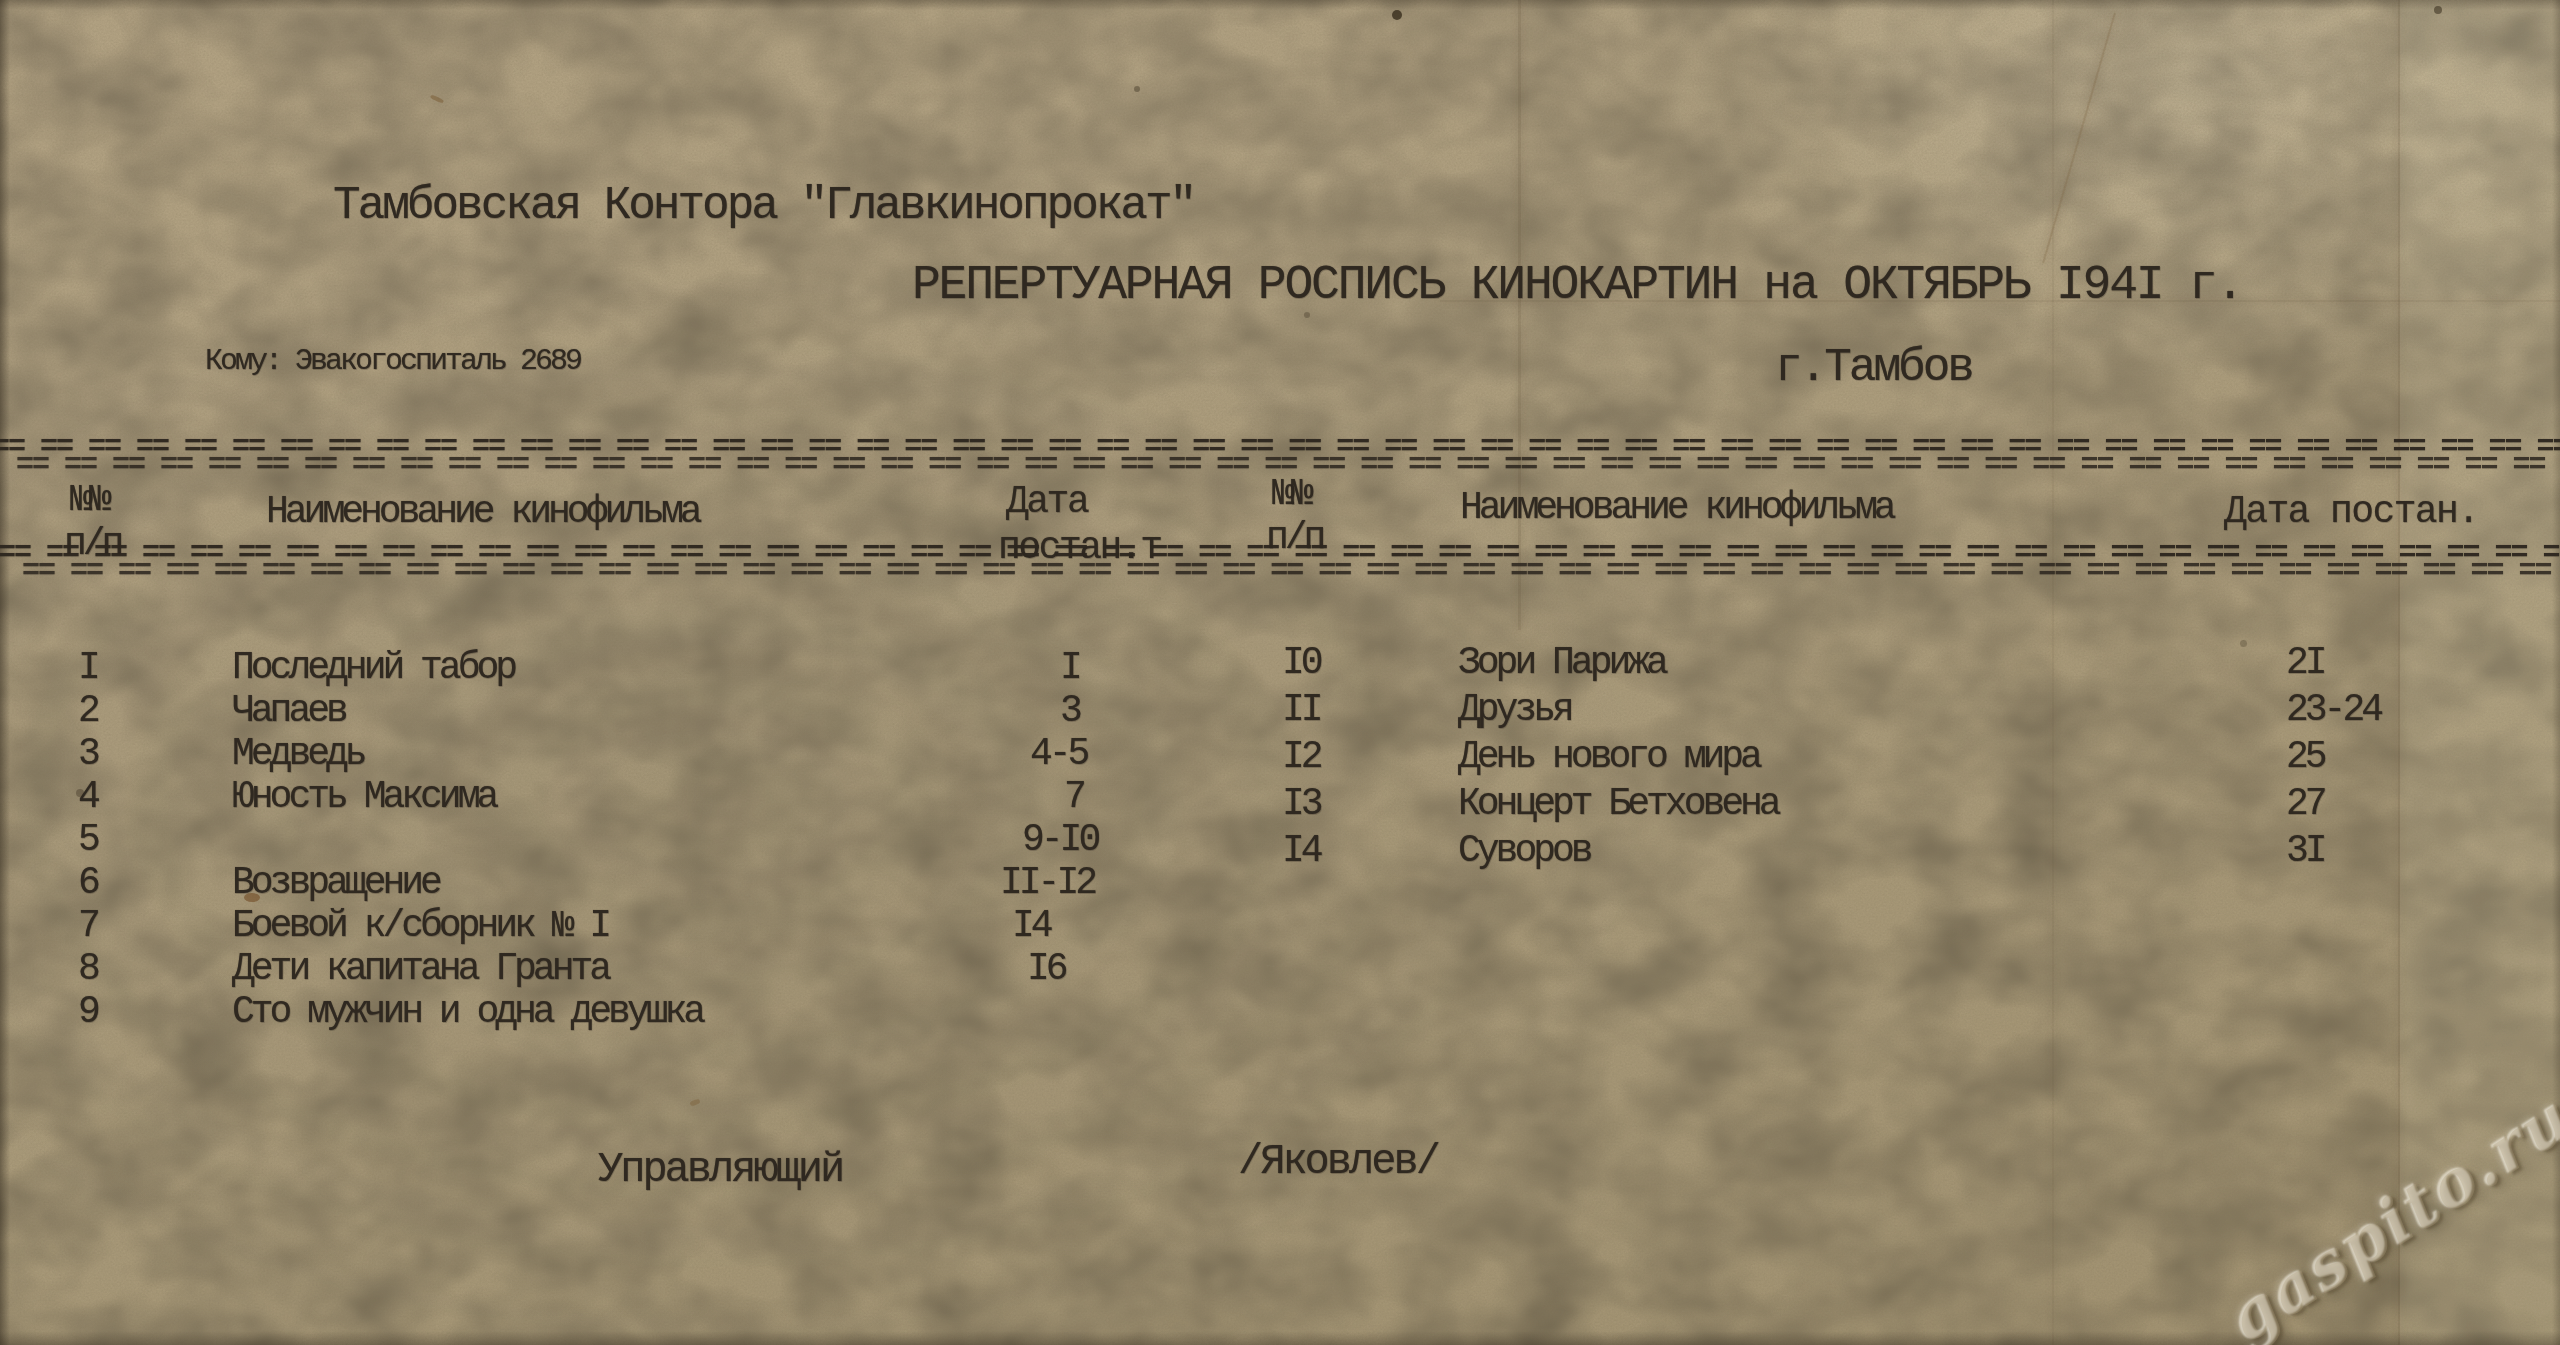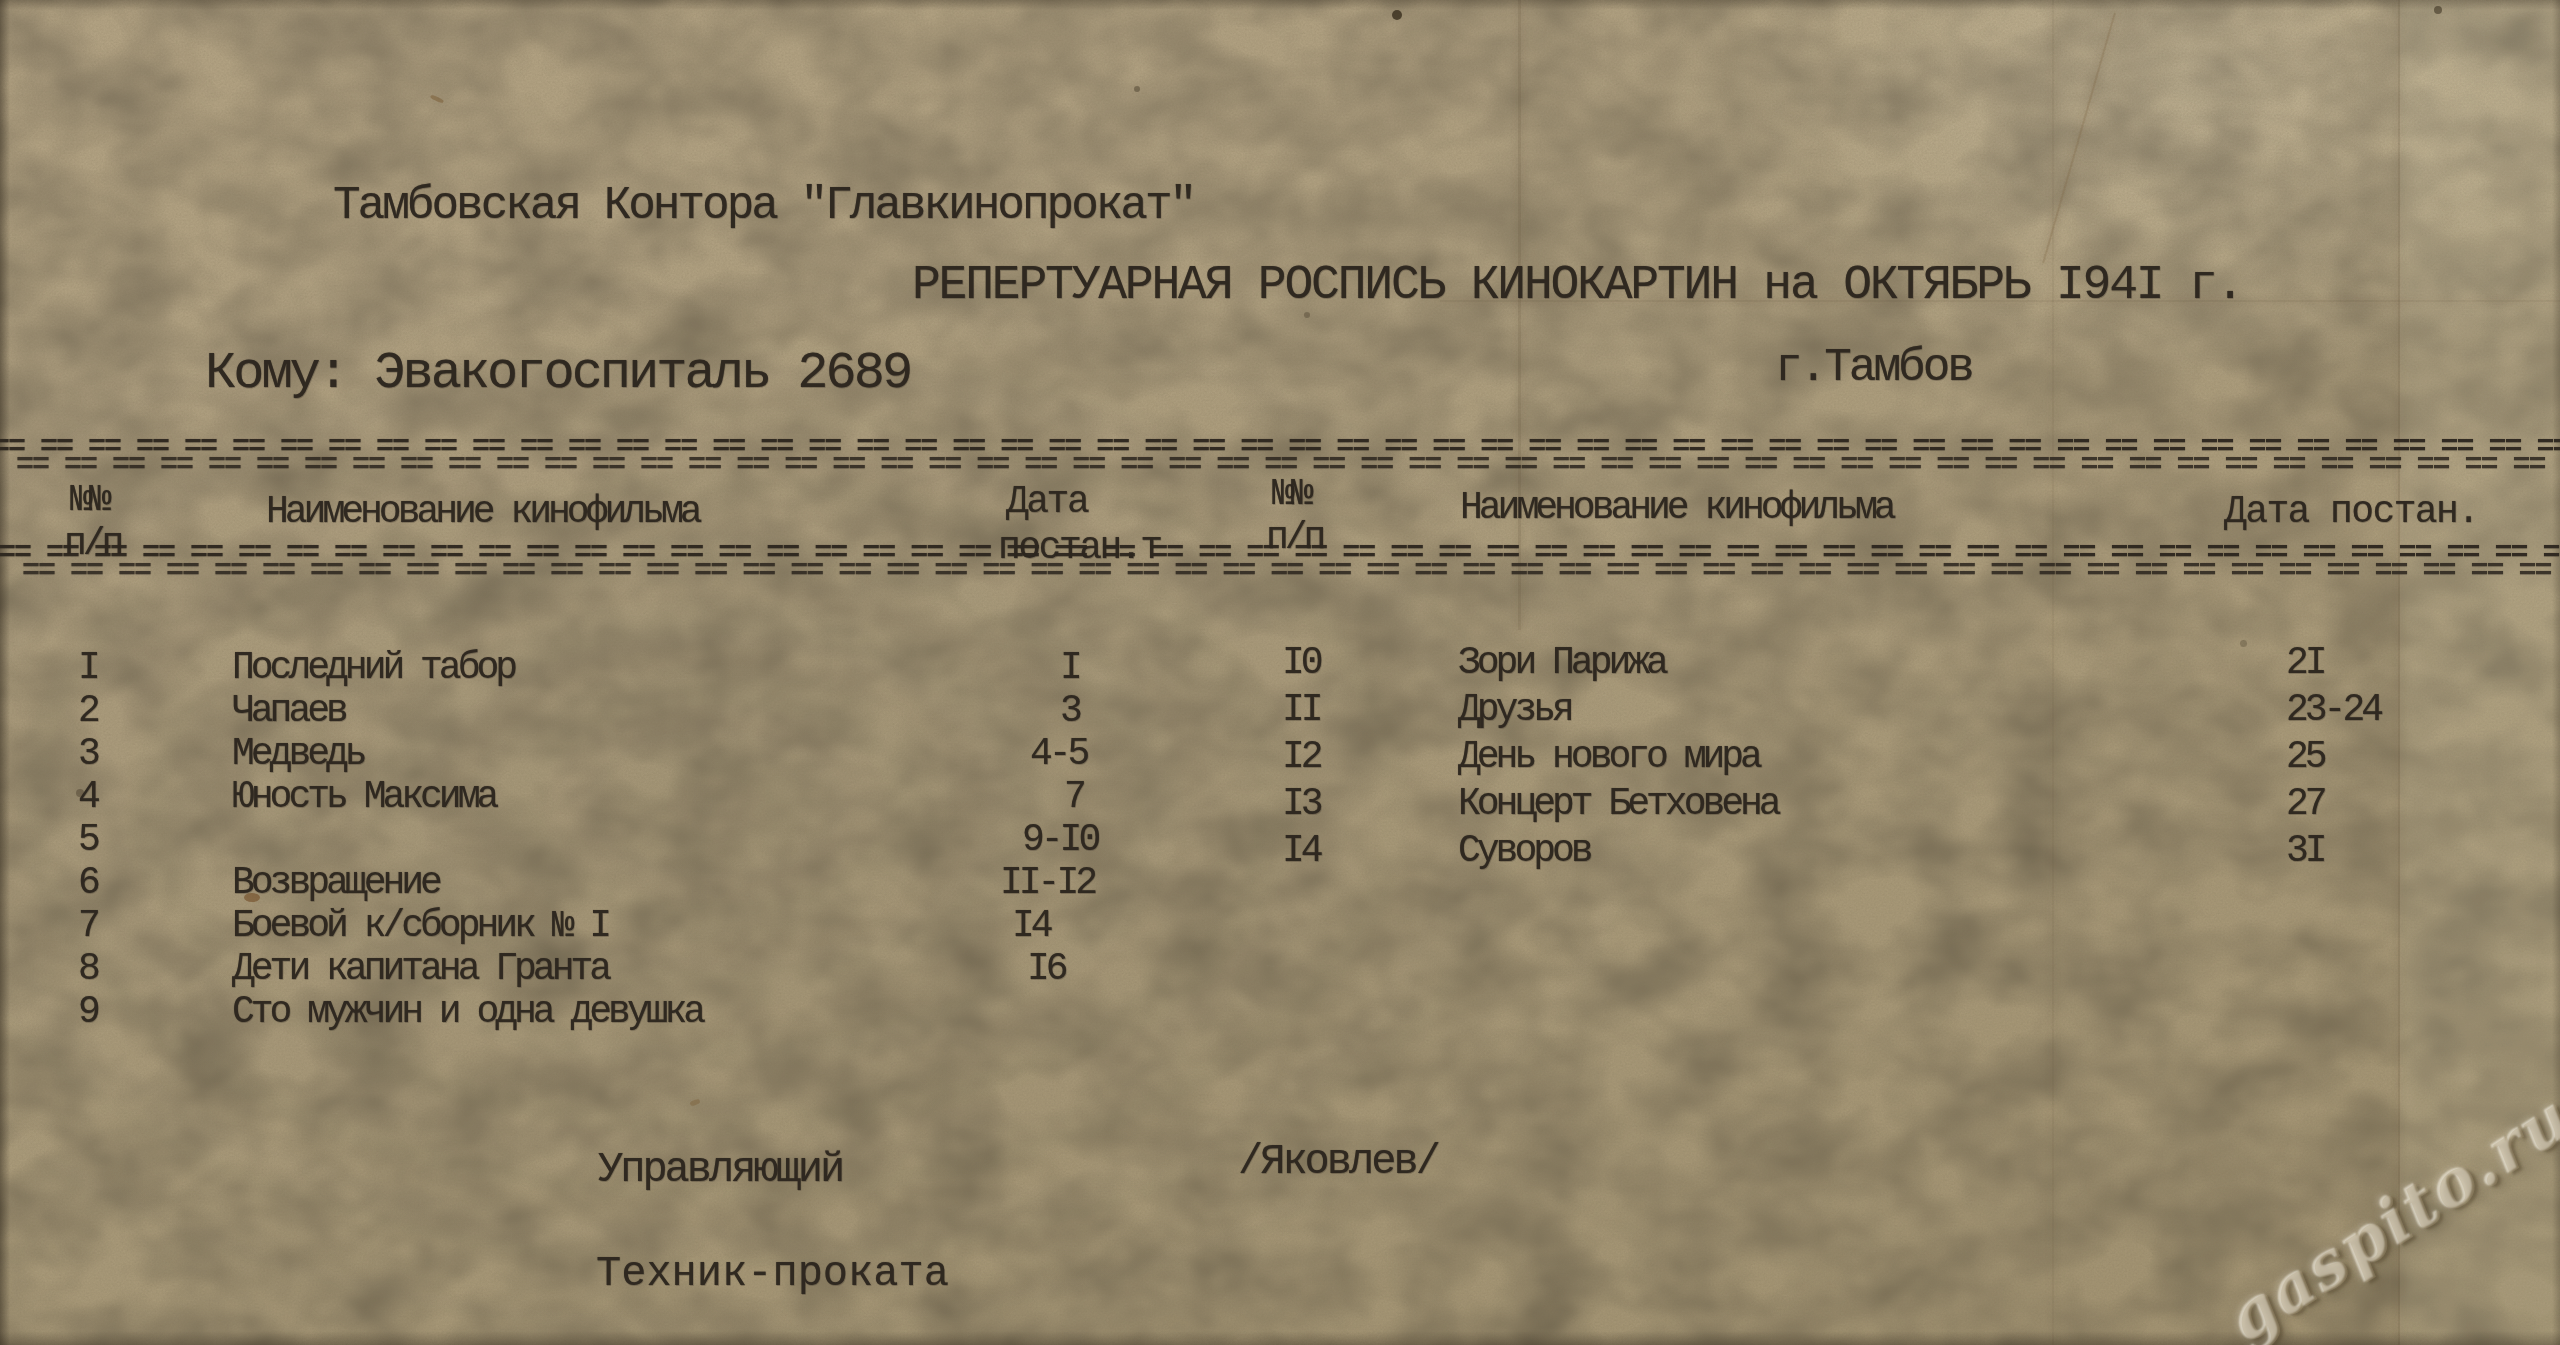--- a/index.html
+++ b/index.html
@@ -37,21 +37,21 @@
   .sp5{left:76px;top:789px;width:8px;height:8px;opacity:.45;}
   .sp6{left:1304px;top:312px;width:6px;height:6px;opacity:.4;}
   .sp7{left:430px;top:97px;width:14px;height:4px;border-radius:40%;background:rgba(120,90,50,.5);transform:rotate(25deg);}
   .sp8{left:2240px;top:640px;width:7px;height:7px;opacity:.35;}
   .sp9{left:690px;top:1100px;width:10px;height:5px;border-radius:40%;background:rgba(120,90,50,.4);transform:rotate(-20deg);}
 
   .txt{position:absolute;white-space:nowrap;
        text-shadow:0 0 1px rgba(44,38,30,.55), .6px .6px 0 rgba(44,38,30,.22);}
   .org{left:333px;top:180px;font-size:46px;letter-spacing:-3px;}
   .doctitle{left:912px;top:258px;font-size:48px;letter-spacing:-2.2px;}
-  .addressee{left:205px;top:344px;font-size:52px;letter-spacing:-3px;}
+  .addressee{left:205px;top:344px;font-size:30px;letter-spacing:-3px;}
   .city{left:1775px;top:342px;font-size:46px;letter-spacing:-3px;}
 
   .sep{position:absolute;white-space:nowrap;overflow:hidden;width:2576px;
        font-size:30px;font-weight:bold;letter-spacing:-2px;
        text-shadow:0 0 1px rgba(44,38,30,.5);}
   .sep1a{left:-8px;top:430px;}
   .sep1b{left:16px;top:448px;opacity:.9;}
   .sep2a{left:-2px;top:536px;}
   .sep2b{left:22px;top:554px;opacity:.9;}
 
@@ -252,17 +252,16 @@
     </div>
     <div class="row">
       <span class="num">I4</span>
       <span class="ftitle">Суворов</span>
       <span class="fdate">3I</span>
     </div>
   </div>
 
   <div class="sig" id="sig-role-1">Управляющий</div>
   <div class="sig" id="sig-name-1">/Яковлев/</div>
-  <div class="sig" id="sig-role-2">Техник-проката</div>
 
   <div class="watermark">gaspito.ru</div>
 
 </div>
 
 </body></html>

